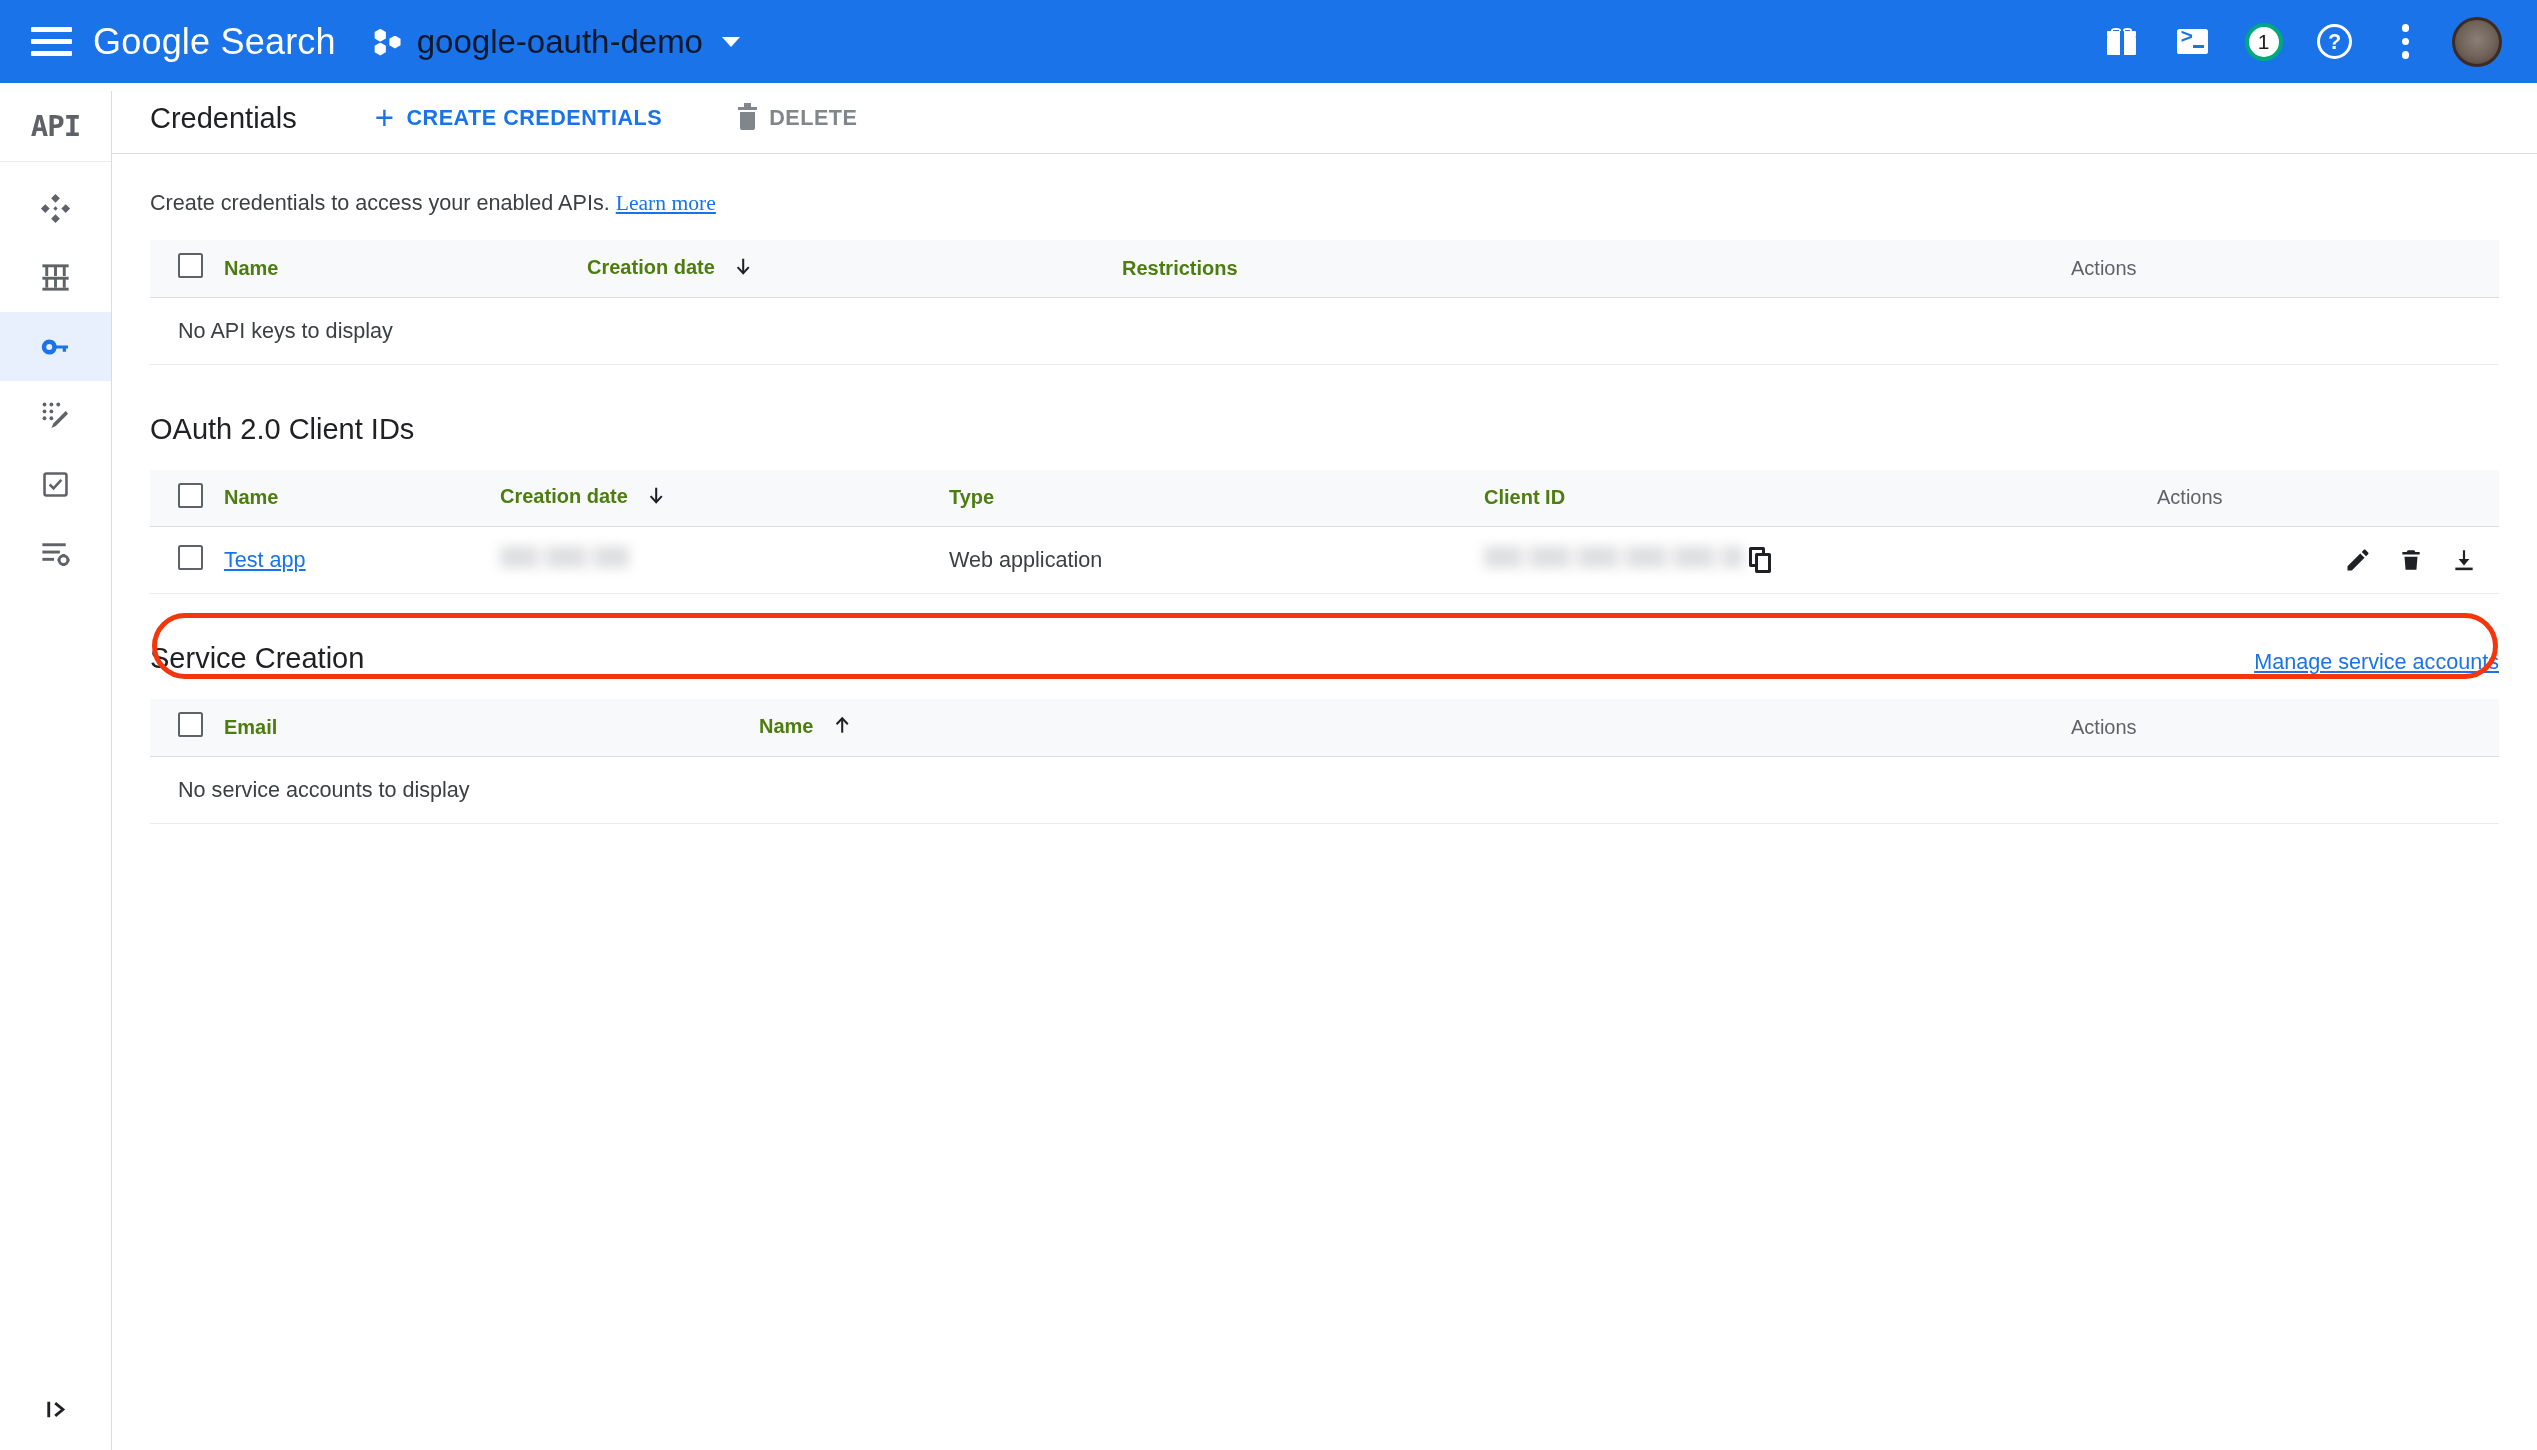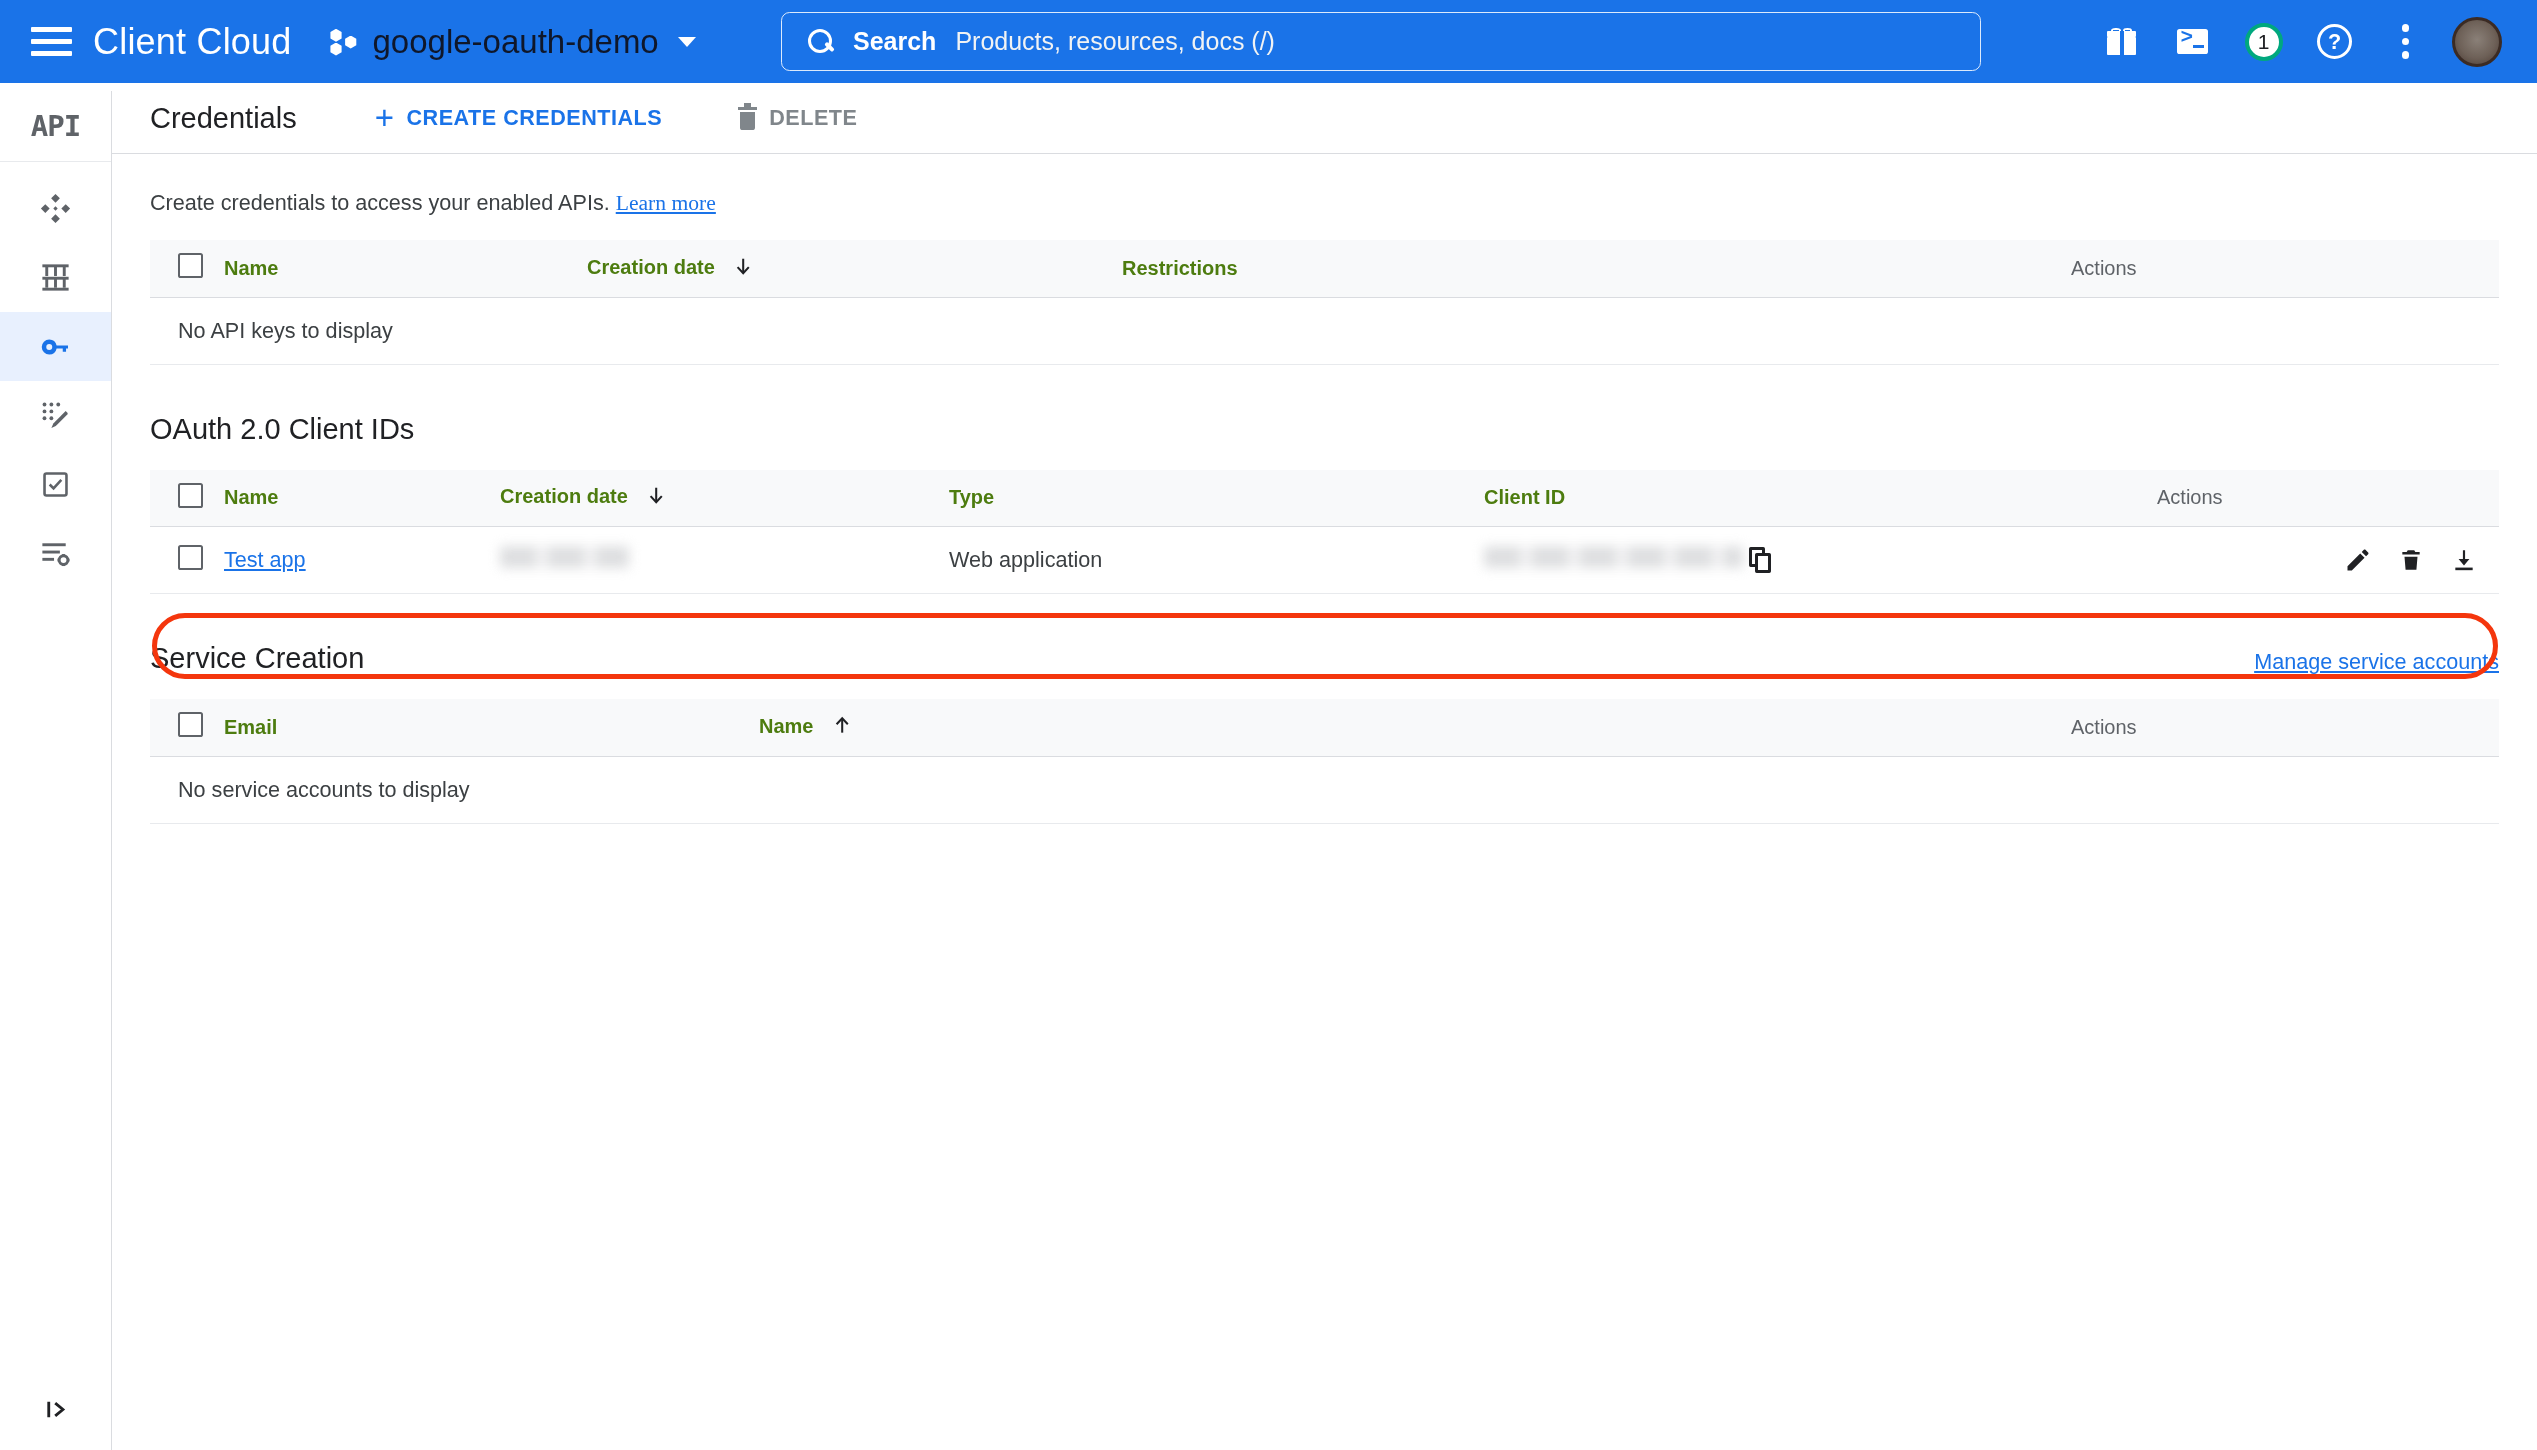--- a/index.html
+++ b/index.html
@@ -211,37 +211,32 @@
 <body>
 
 <div class="topbar">
 
   <div class="hamburger">
     <span></span>
       <span></span>
       <span></span>
   </div>
 
-  <div class="brand">Client Cloud</div>
+  <div class="brand">Google Search</div>
 
   <div class="proj-sel">
     <div class="proj-icon">
       <i class="hexdot a"></i>
         <i class="hexdot b"></i>
         <i class="hexdot c"></i>
     </div>
     <div class="proj-name">google-oauth-demo</div>
     <div class="caret-down"></div>
   </div>
 
-  <div class="searchbar">
-    <div class="search-ic"></div>
-    <div class="search-label">Search</div>
-    <div class="search-ph">Products, resources, docs (/)</div>
-  </div>
 
   <div class="topicons">
     <div class="ticon">
       <div class="gift">
           <i class="gb1"></i>
           <i class="gb2"></i>
           <i class="gtop"></i>
           <i class="gbody"></i>
           <i class="gsl"></i>
         </div>

